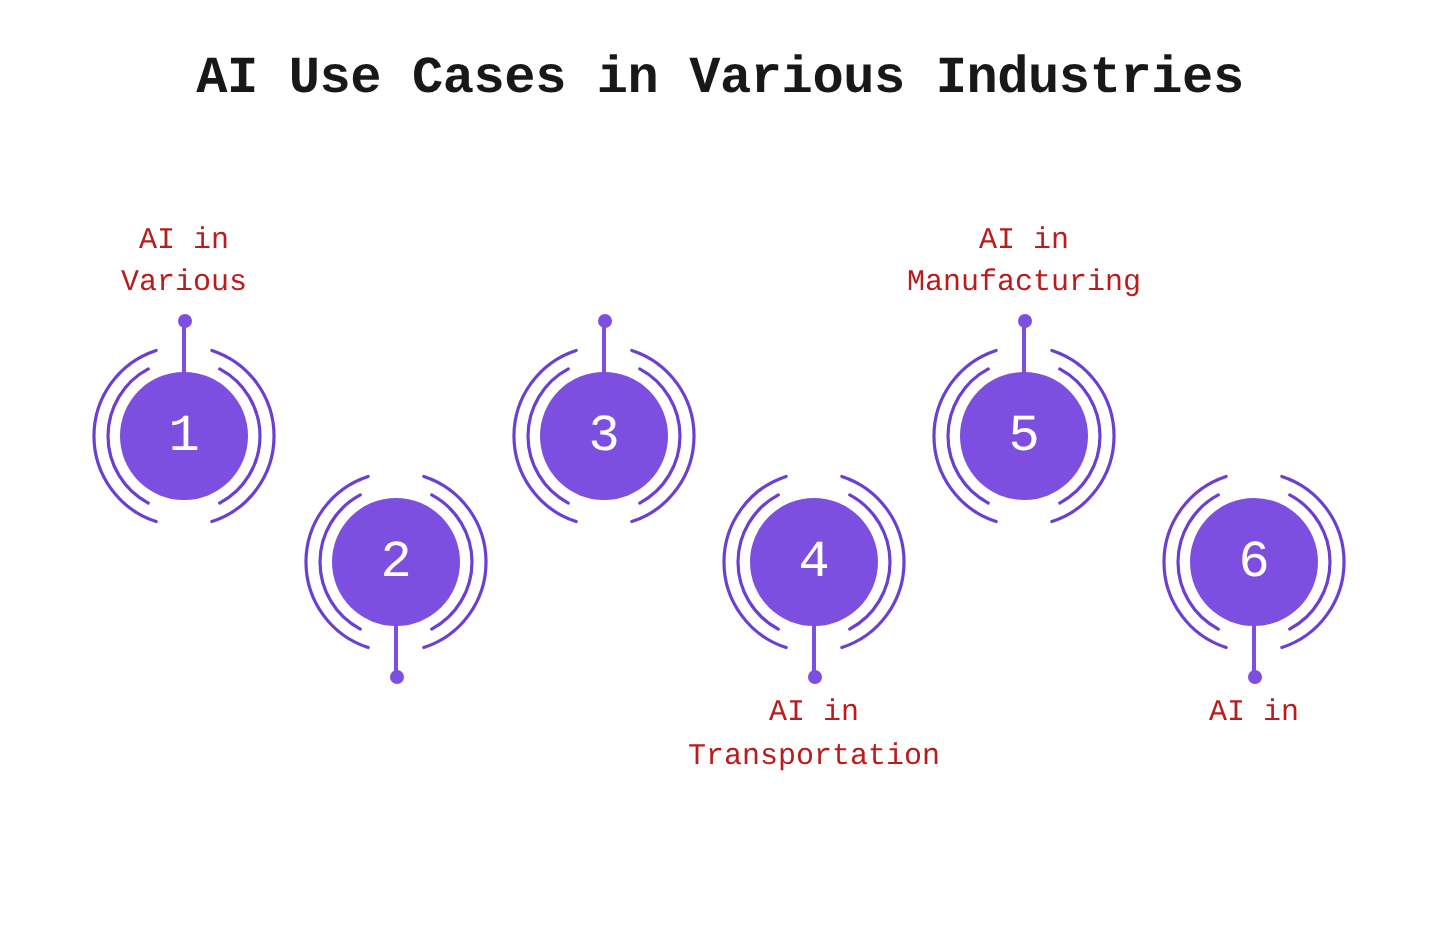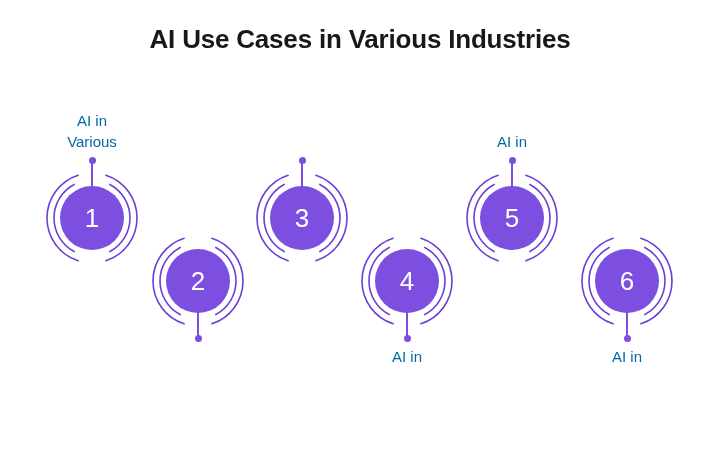--- a/index.html
+++ b/index.html
@@ -12,20 +12,21 @@
     background: #ffffff;
     font-family: "Liberation Sans", sans-serif;
     overflow: hidden;
     position: relative;
   }
 
   #infographic {
     position: relative;
     width: 720px;
     height: 392px;
+    font-family: Liberation Mono, monospace;
   }
 
   .title {
     position: absolute;
     top: 24px;
     left: 0;
     width: 720px;
     text-align: center;
     font-size: 26px;
     font-weight: bold;
@@ -103,21 +104,21 @@
   .node.down .label {
     position: absolute;
     top: 130px;
     left: 0;
     width: 160px;
   }
 
   .label {
     text-align: center;
     font-size: 15px;
-    color: #0369a1;
+    color: #b91c1c;
     line-height: 1.45;
   }
   .label span { display: block; }
 </style>
 </head>
 <body>
 
 <div id="infographic">
   <div class="title">AI Use Cases in Various Industries</div>
   <div id="nodes-root">
@@ -171,36 +172,38 @@
             <path d="M 66.09 107.80 A 45 45 0 0 1 66.09 22.20" fill="none" stroke="#6b3fd4" stroke-width="1.6" stroke-linecap="round"></path>
             <path d="M 97.84 31.45 A 38 38 0 0 1 97.84 98.55" fill="none" stroke="#6b3fd4" stroke-width="1.6" stroke-linecap="round"></path>
             <path d="M 93.91 22.20 A 45 45 0 0 1 93.91 107.80" fill="none" stroke="#6b3fd4" stroke-width="1.6" stroke-linecap="round"></path>
           </svg>
           <div class="stem"></div>
           <div class="dot"></div>
           <div class="circle">4</div>
         </div>
         <div class="label">
           <span>AI in</span>
+          <span>Transportation</span>
         </div>
       </div>
       <div class="node up" style="left: 432px; top: 153px;">
         <div class="circle-wrap">
           <svg class="rings" viewBox="0 0 160 130" width="160" height="130">
             <path d="M 62.16 98.55 A 38 38 0 0 1 62.16 31.45" fill="none" stroke="#6b3fd4" stroke-width="1.6" stroke-linecap="round"></path>
             <path d="M 66.09 107.80 A 45 45 0 0 1 66.09 22.20" fill="none" stroke="#6b3fd4" stroke-width="1.6" stroke-linecap="round"></path>
             <path d="M 97.84 31.45 A 38 38 0 0 1 97.84 98.55" fill="none" stroke="#6b3fd4" stroke-width="1.6" stroke-linecap="round"></path>
             <path d="M 93.91 22.20 A 45 45 0 0 1 93.91 107.80" fill="none" stroke="#6b3fd4" stroke-width="1.6" stroke-linecap="round"></path>
           </svg>
           <div class="stem"></div>
           <div class="dot"></div>
           <div class="circle">5</div>
         </div>
         <div class="label">
           <span>AI in</span>
+          <span>Manufacturing</span>
         </div>
       </div>
       <div class="node down" style="left: 547px; top: 216px;">
         <div class="circle-wrap">
           <svg class="rings" viewBox="0 0 160 130" width="160" height="130">
             <path d="M 62.16 98.55 A 38 38 0 0 1 62.16 31.45" fill="none" stroke="#6b3fd4" stroke-width="1.6" stroke-linecap="round"></path>
             <path d="M 66.09 107.80 A 45 45 0 0 1 66.09 22.20" fill="none" stroke="#6b3fd4" stroke-width="1.6" stroke-linecap="round"></path>
             <path d="M 97.84 31.45 A 38 38 0 0 1 97.84 98.55" fill="none" stroke="#6b3fd4" stroke-width="1.6" stroke-linecap="round"></path>
             <path d="M 93.91 22.20 A 45 45 0 0 1 93.91 107.80" fill="none" stroke="#6b3fd4" stroke-width="1.6" stroke-linecap="round"></path>
           </svg>

